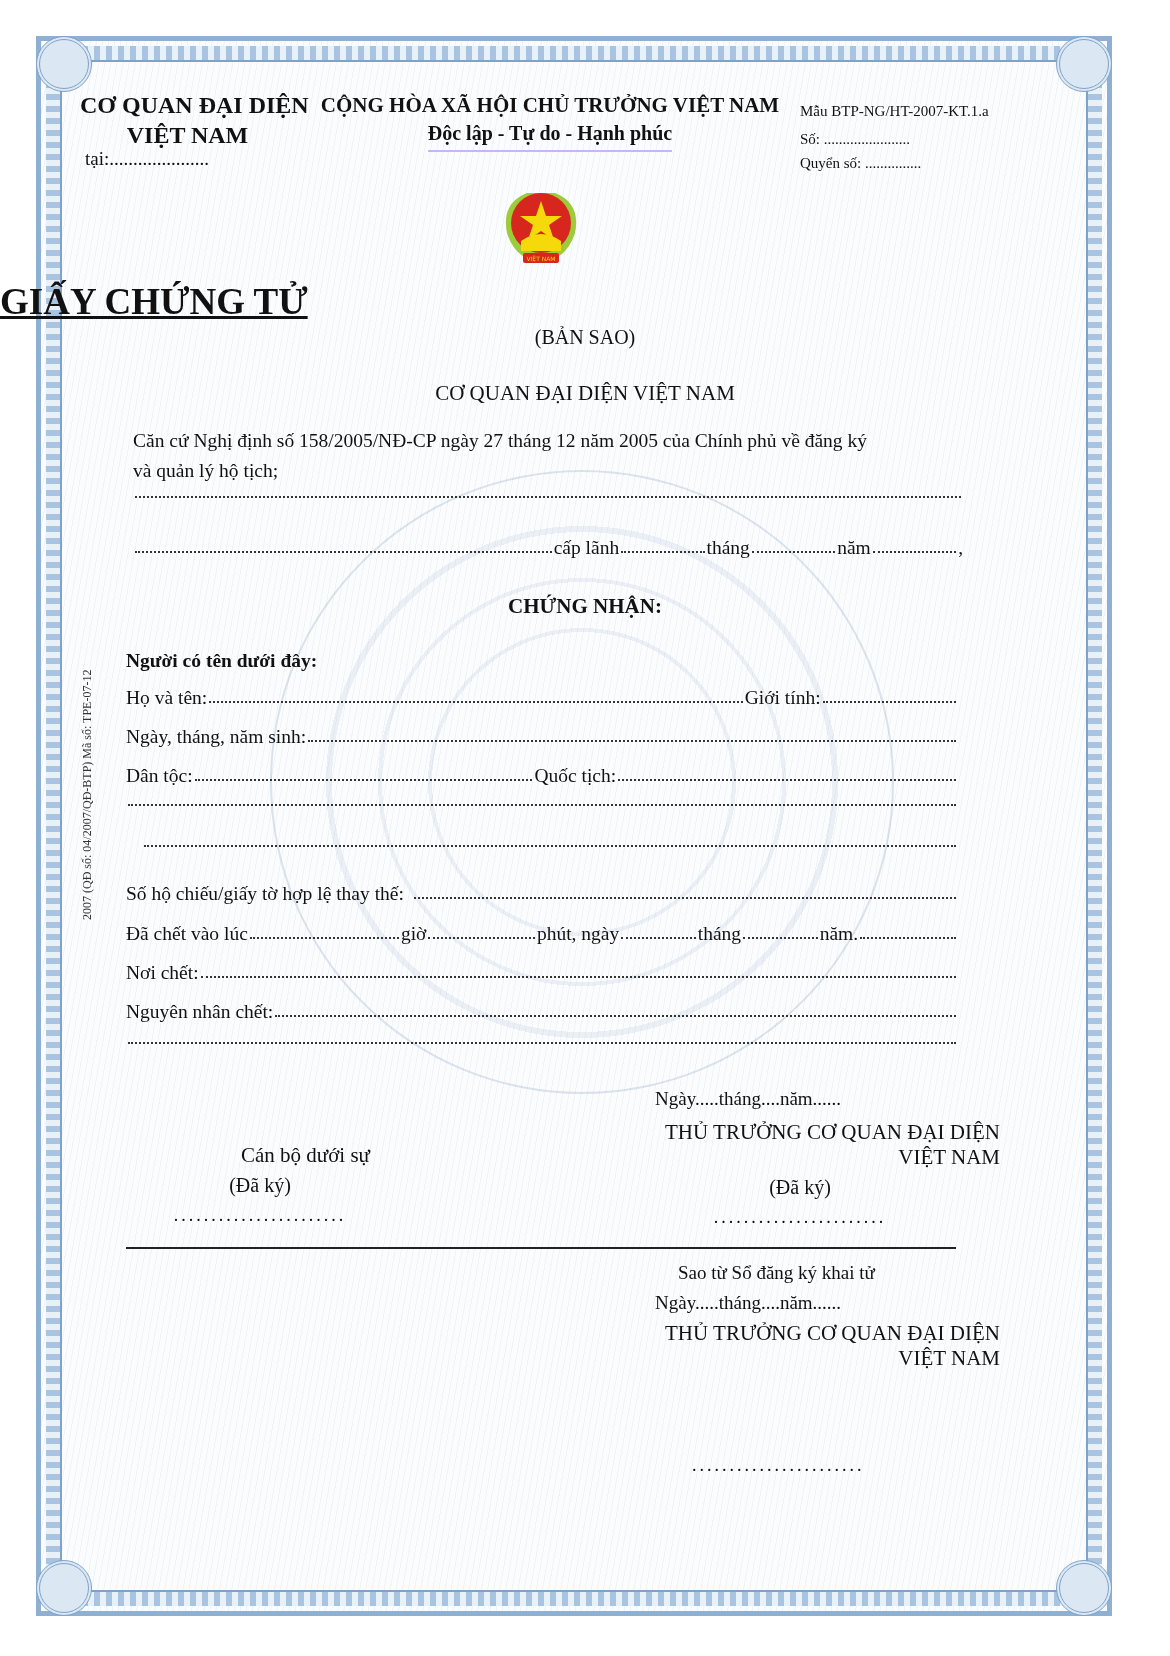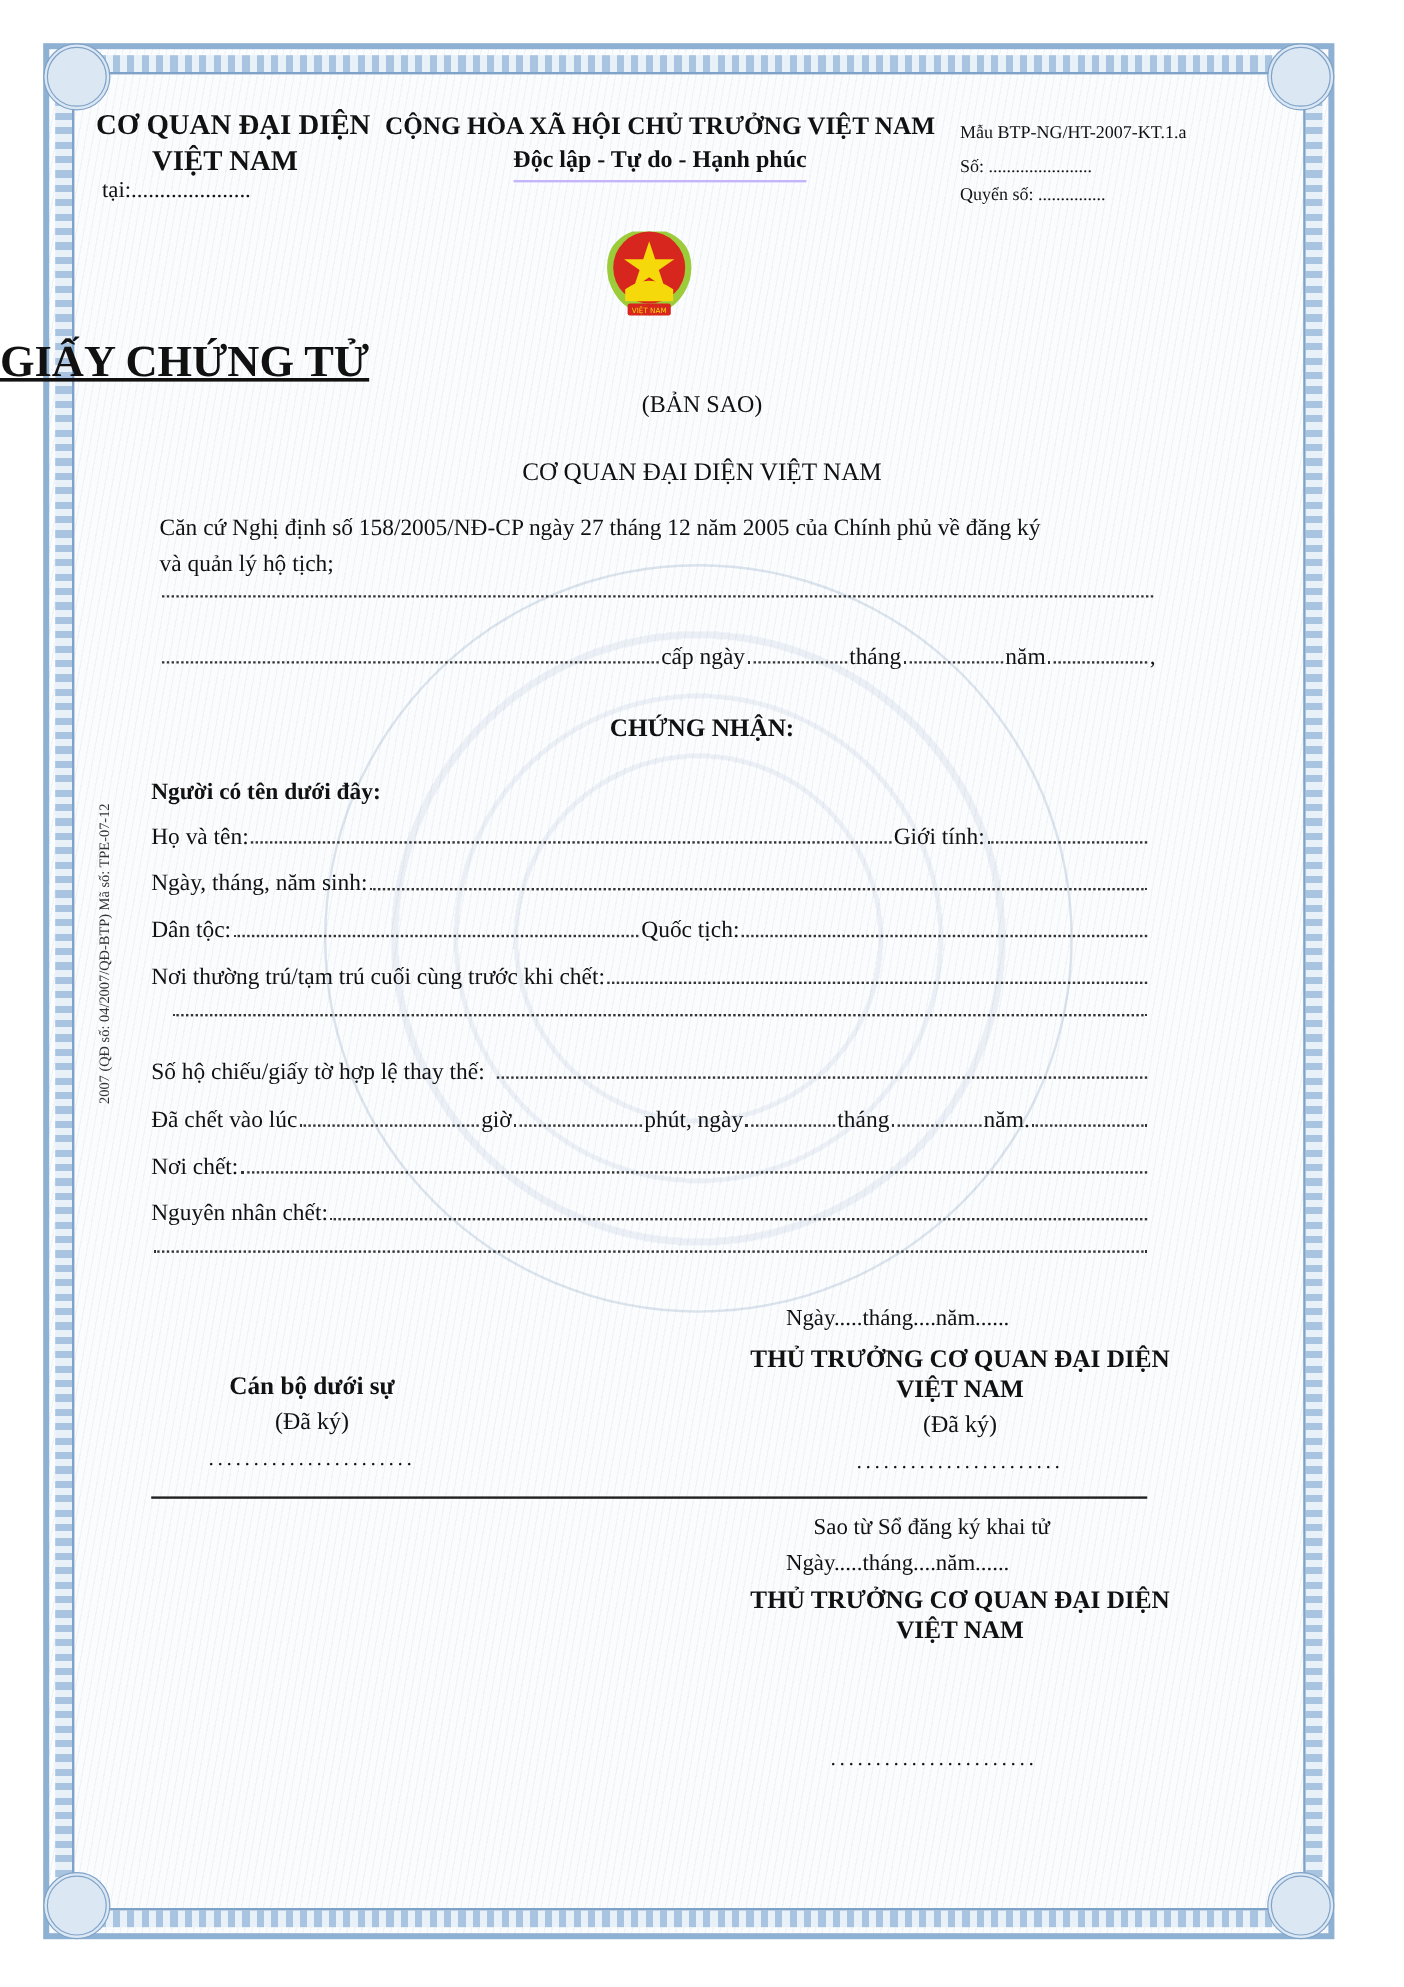--- a/index.html
+++ b/index.html
@@ -59,21 +59,21 @@
   .subtitle { left: 0; width: 1170px; top: 326px; text-align: center; font-size: 20px; }
   .issuer { left: 0; width: 1170px; top: 381px; text-align: center; font-size: 21px; font-weight: normal; }
 
   .p { left: 133px; font-size: 19.5px; }
   .line { left: 126px; width: 832px; font-size: 19.5px; display: flex; }
   .line .fill { flex: 1; border-bottom: 2px dotted #333; margin: 0 2px 6px 2px; }
   .certify { left: 0; width: 1170px; top: 594px; text-align: center; font-size: 21px; font-weight: bold; }
 
   .sigL { left: 150px; width: 220px; text-align: center; }
   .sigR { left: 600px; width: 400px; text-align: center; }
-  .sig-title { font-size: 21px; font-weight: bold; line-height: 25px; }
+  .sig-title { font-size: 21px; font-weight: normal; line-height: 25px; text-align: right; }
   .sig-note { font-size: 20px; }
   .dotsig { font-size: 18px; letter-spacing: 3px; }
   .divider { position: absolute; left: 126px; top: 1247px; width: 830px; height: 0; border-top: 2px solid #222; }
 
   .vertical { position: absolute; left: 80px; top: 920px; transform: rotate(-90deg); transform-origin: left top; font-size: 12px; white-space: nowrap; color: #333; }
 </style>
 </head>
 <body>
 
 <div class="sheet"></div>
@@ -123,21 +123,21 @@
 <div class="abs subtitle">(BẢN SAO)</div>
 <div class="abs issuer">CƠ QUAN ĐẠI DIỆN VIỆT NAM</div>
 
 <div class="abs p" style="top:430px">Căn cứ Nghị định số 158/2005/NĐ-CP ngày 27 tháng 12 năm 2005 của Chính phủ về đăng ký</div>
 <div class="abs p" style="top:460px">và quản lý hộ tịch;</div>
 <div class="abs line" style="top:496px; left:133px; width:830px">
     <span class="fill"></span>
 </div>
 <div class="abs line" style="top:537px; left:133px; width:830px">
   <span class="fill" style="flex:4"></span>
-  <span>cấp ngày</span>
+  <span>cấp lãnh</span>
     <span class="fill" style="flex:0.8"></span>
   <span>tháng</span>
     <span class="fill" style="flex:0.8"></span>
   <span>năm</span>
     <span class="fill" style="flex:0.8"></span>
   <span>,</span>
 </div>
 
 <div class="abs certify">CHỨNG NHẬN:</div>
 
@@ -153,21 +153,20 @@
   <span>Ngày, tháng, năm sinh:</span>
     <span class="fill"></span>
 </div>
 <div class="abs line" style="top:765px">
   <span>Dân tộc:</span>
     <span class="fill"></span>
   <span>Quốc tịch:</span>
     <span class="fill"></span>
 </div>
 <div class="abs line" style="top:804px">
-  <span>Nơi thường trú/tạm trú cuối cùng trước khi chết:</span>
     <span class="fill"></span>
 </div>
 <div class="abs line" style="top:845px; left:142px; width:816px">
   <span class="fill"></span>
 </div>
 <div class="abs line" style="top:883px">
   <span>Số hộ chiếu/giấy tờ hợp lệ thay thế:</span>
     <span class="fill" style="margin-left:10px"></span>
 </div>
 <div class="abs line" style="top:923px">

